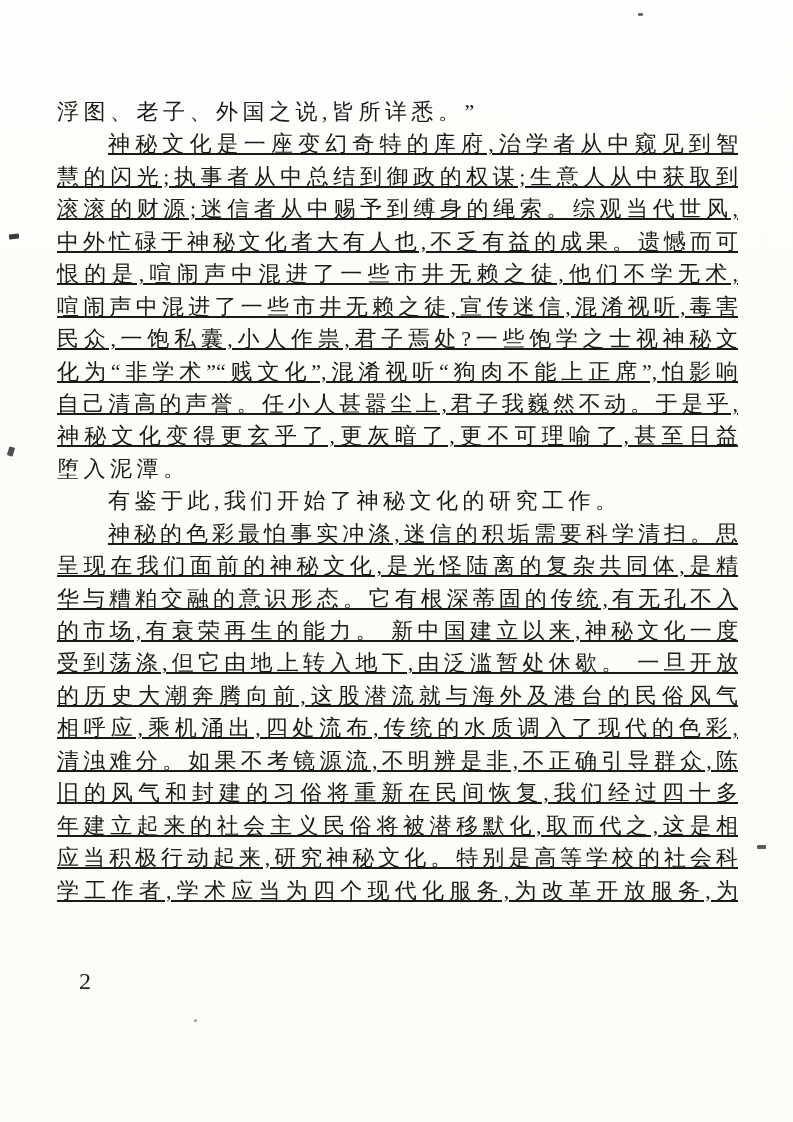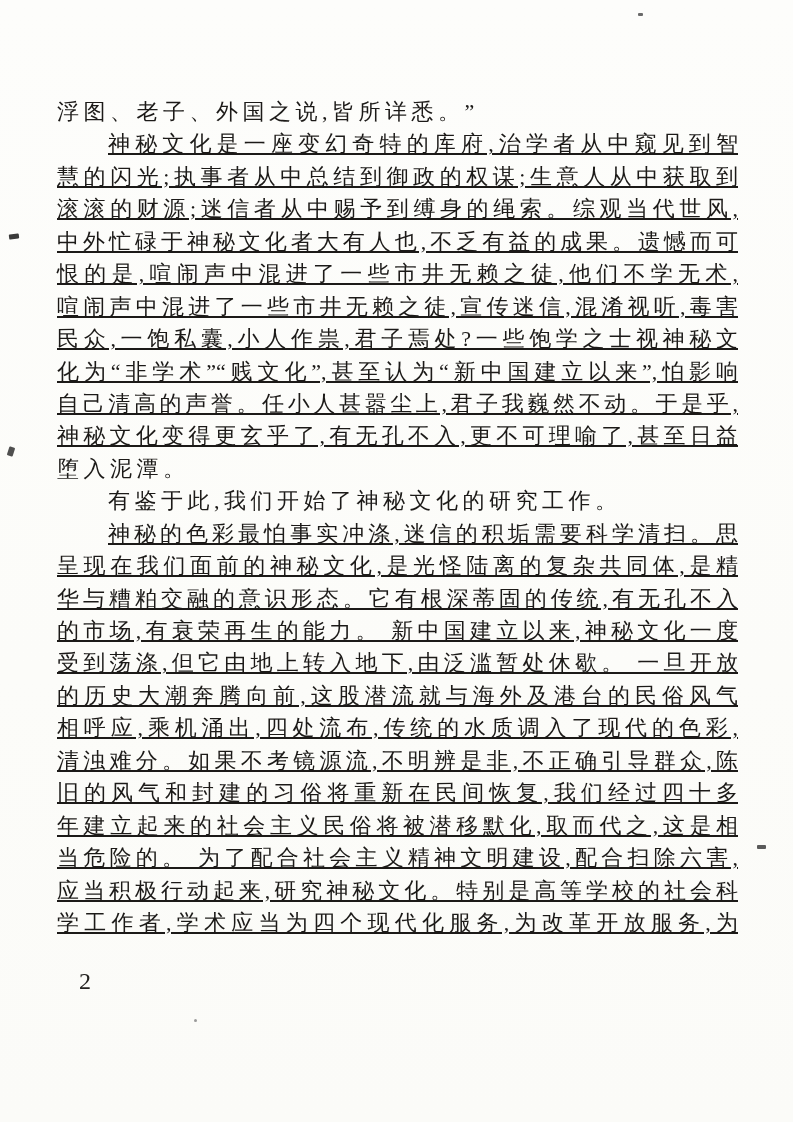--- a/index.html
+++ b/index.html
@@ -77,36 +77,35 @@
 
   <div class="textblock">
     <div class="ln sp">浮图、老子、外国之说,皆所详悉。”</div>
     <div class="ln j ind">神秘文化是一座变幻奇特的库府,治学者从中窥见到智</div>
     <div class="ln j">慧的闪光;执事者从中总结到御政的权谋;生意人从中获取到</div>
     <div class="ln j">滚滚的财源;迷信者从中赐予到缚身的绳索。综观当代世风,</div>
     <div class="ln j">中外忙碌于神秘文化者大有人也,不乏有益的成果。遗憾而可</div>
     <div class="ln j">恨的是,喧闹声中混进了一些市井无赖之徒,他们不学无术,</div>
     <div class="ln j">喧闹声中混进了一些市井无赖之徒,宣传迷信,混淆视听,毒害</div>
     <div class="ln j">民众,一饱私囊,小人作祟,君子焉处?一些饱学之士视神秘文</div>
-    <div class="ln j">化为“非学术”“贱文化”,甚至认为“新中国建立以来”,怕影响</div>
+    <div class="ln j">化为“非学术”“贱文化”,混淆视听“狗肉不能上正席”,怕影响</div>
     <div class="ln j">自己清高的声誉。任小人甚嚣尘上,君子我巍然不动。于是乎,</div>
-    <div class="ln j">神秘文化变得更玄乎了,有无孔不入,更不可理喻了,甚至日益</div>
+    <div class="ln j">神秘文化变得更玄乎了,更灰暗了,更不可理喻了,甚至日益</div>
     <div class="ln sp">堕入泥潭。</div>
     <div class="ln sp ind">有鉴于此,我们开始了神秘文化的研究工作。</div>
     <div class="ln j ind">神秘的色彩最怕事实冲涤,迷信的积垢需要科学清扫。思</div>
     <div class="ln j">呈现在我们面前的神秘文化,是光怪陆离的复杂共同体,是精</div>
     <div class="ln j">华与糟粕交融的意识形态。它有根深蒂固的传统,有无孔不入</div>
     <div class="ln j">的市场,有衰荣再生的能力。 新中国建立以来,神秘文化一度</div>
     <div class="ln j">受到荡涤,但它由地上转入地下,由泛滥暂处休歇。 一旦开放</div>
     <div class="ln j">的历史大潮奔腾向前,这股潜流就与海外及港台的民俗风气</div>
     <div class="ln j">相呼应,乘机涌出,四处流布,传统的水质调入了现代的色彩,</div>
     <div class="ln j">清浊难分。如果不考镜源流,不明辨是非,不正确引导群众,陈</div>
     <div class="ln j">旧的风气和封建的习俗将重新在民间恢复,我们经过四十多</div>
     <div class="ln j">年建立起来的社会主义民俗将被潜移默化,取而代之,这是相</div>
-    <div class="ln j">当危险的。 为了配合社会主义精神文明建设,配合扫除六害,</div>
     <div class="ln j">应当积极行动起来,研究神秘文化。特别是高等学校的社会科</div>
     <div class="ln j">学工作者,学术应当为四个现代化服务,为改革开放服务,为</div>
   </div>
 
   <div class="page-number">2</div>
 
   <div class="speck s1"></div>
   <div class="speck s2"></div>
   <div class="speck s3"></div>
   <div class="speck s4"></div>

